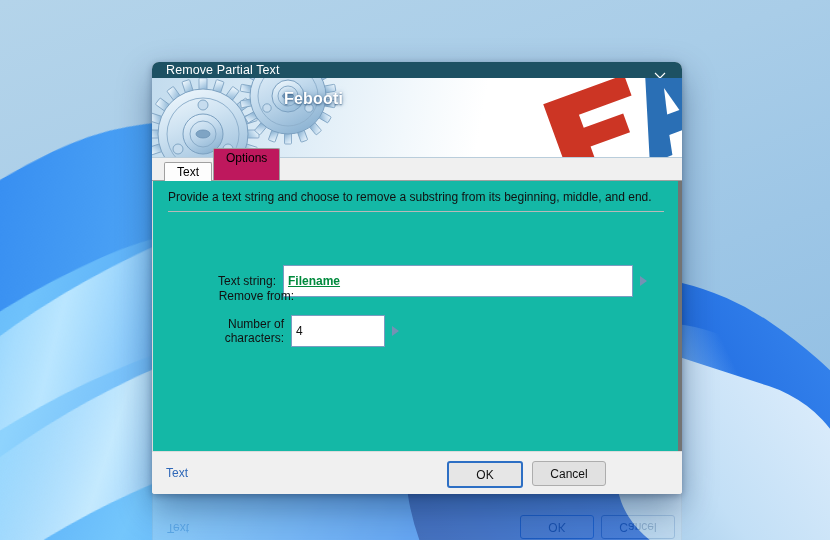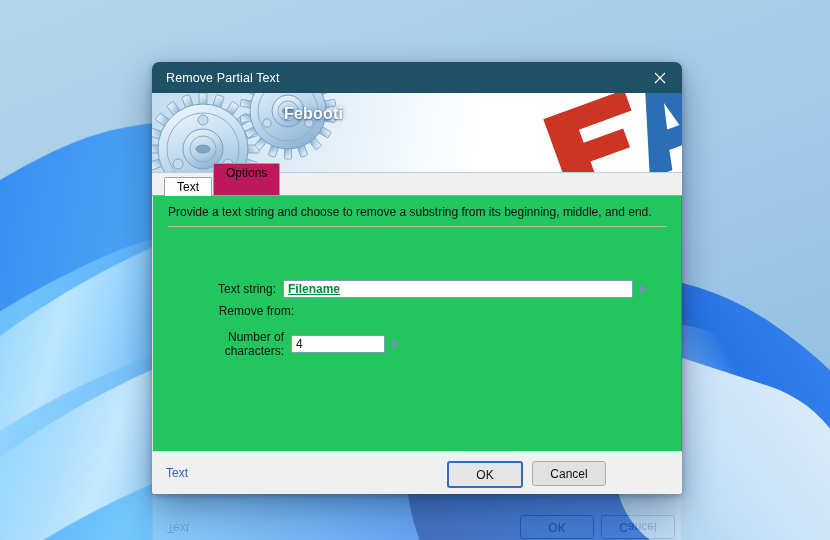--- a/index.html
+++ b/index.html
@@ -78,21 +78,21 @@
   #dialog{
     position:absolute;left:152px;top:62px;width:530px;height:432px;
     box-shadow:0 14px 34px rgba(0,30,70,.40), 0 2px 7px rgba(0,20,50,.30);
     border-radius:7px 7px 3px 3px;
     background:#f0f0f0;
     overflow:hidden;
   }
 
   
   #titlebar{
-    height:31px;background:#1d5163;
+    height:16px;background:#1d5163;
     display:flex;align-items:center;
     position:relative;
   }
   #title-text{
     color:#ffffff;font-size:12.5px;margin-left:14px;letter-spacing:.1px;
   }
   #close-button{
     position:absolute;right:0;top:0;width:44px;height:31px;
     display:flex;align-items:center;justify-content:center;cursor:default;
   }
@@ -127,36 +127,36 @@
   .tab{
     font-size:12px;color:#000;padding:3px 12px 3px 12px;height:32px;
     box-sizing:border-box;line-height:13px;cursor:default;
     border:1px solid #a0a0a0;border-bottom:none;background:#be185d;
     border-radius:2px 2px 0 0;margin-right:1px;
   }
   .tab.active{background:#fdfdfd;position:relative;top:1px;height:19px;}
 
   
   #panel{
-    background:#22c55e;height:277px;position:relative;
-    border-left:1px solid #dcdcdc;border-right:1px solid #737373;
+    background:#14b8a6;height:277px;position:relative;
+    border-left:1px solid #dcdcdc;border-right:4px solid #737373;
     box-sizing:border-box;
   }
   #description{
     font-size:12px;color:#111;position:absolute;left:15px;top:9px;
   }
   #desc-rule{position:absolute;left:15px;right:14px;top:30px;height:1px;background:#b8b8b8;}
 
   .field-row{position:absolute;display:flex;align-items:center;}
   .field-label{
     font-size:12px;color:#111;text-align:right;width:124px;
     padding-right:7px;box-sizing:border-box;
   }
   .txtinput{
-    height:18px;box-sizing:border-box;border:1px solid #7a9cc0;background:#fff;
+    height:32px;box-sizing:border-box;border:1px solid #7a9cc0;background:#fff;
     font-size:12px;color:#111;padding:1px 3px 0 4px;line-height:17px;
     outline:none;font-family:"Liberation Sans",sans-serif;
   }
   .var-token{
     color:#008a3c;font-weight:bold;text-decoration:underline;font-size:12px;
   }
   .arrow-btn{
     width:12px;height:16px;margin-left:4px;display:flex;align-items:center;
     justify-content:center;cursor:default;
   }

